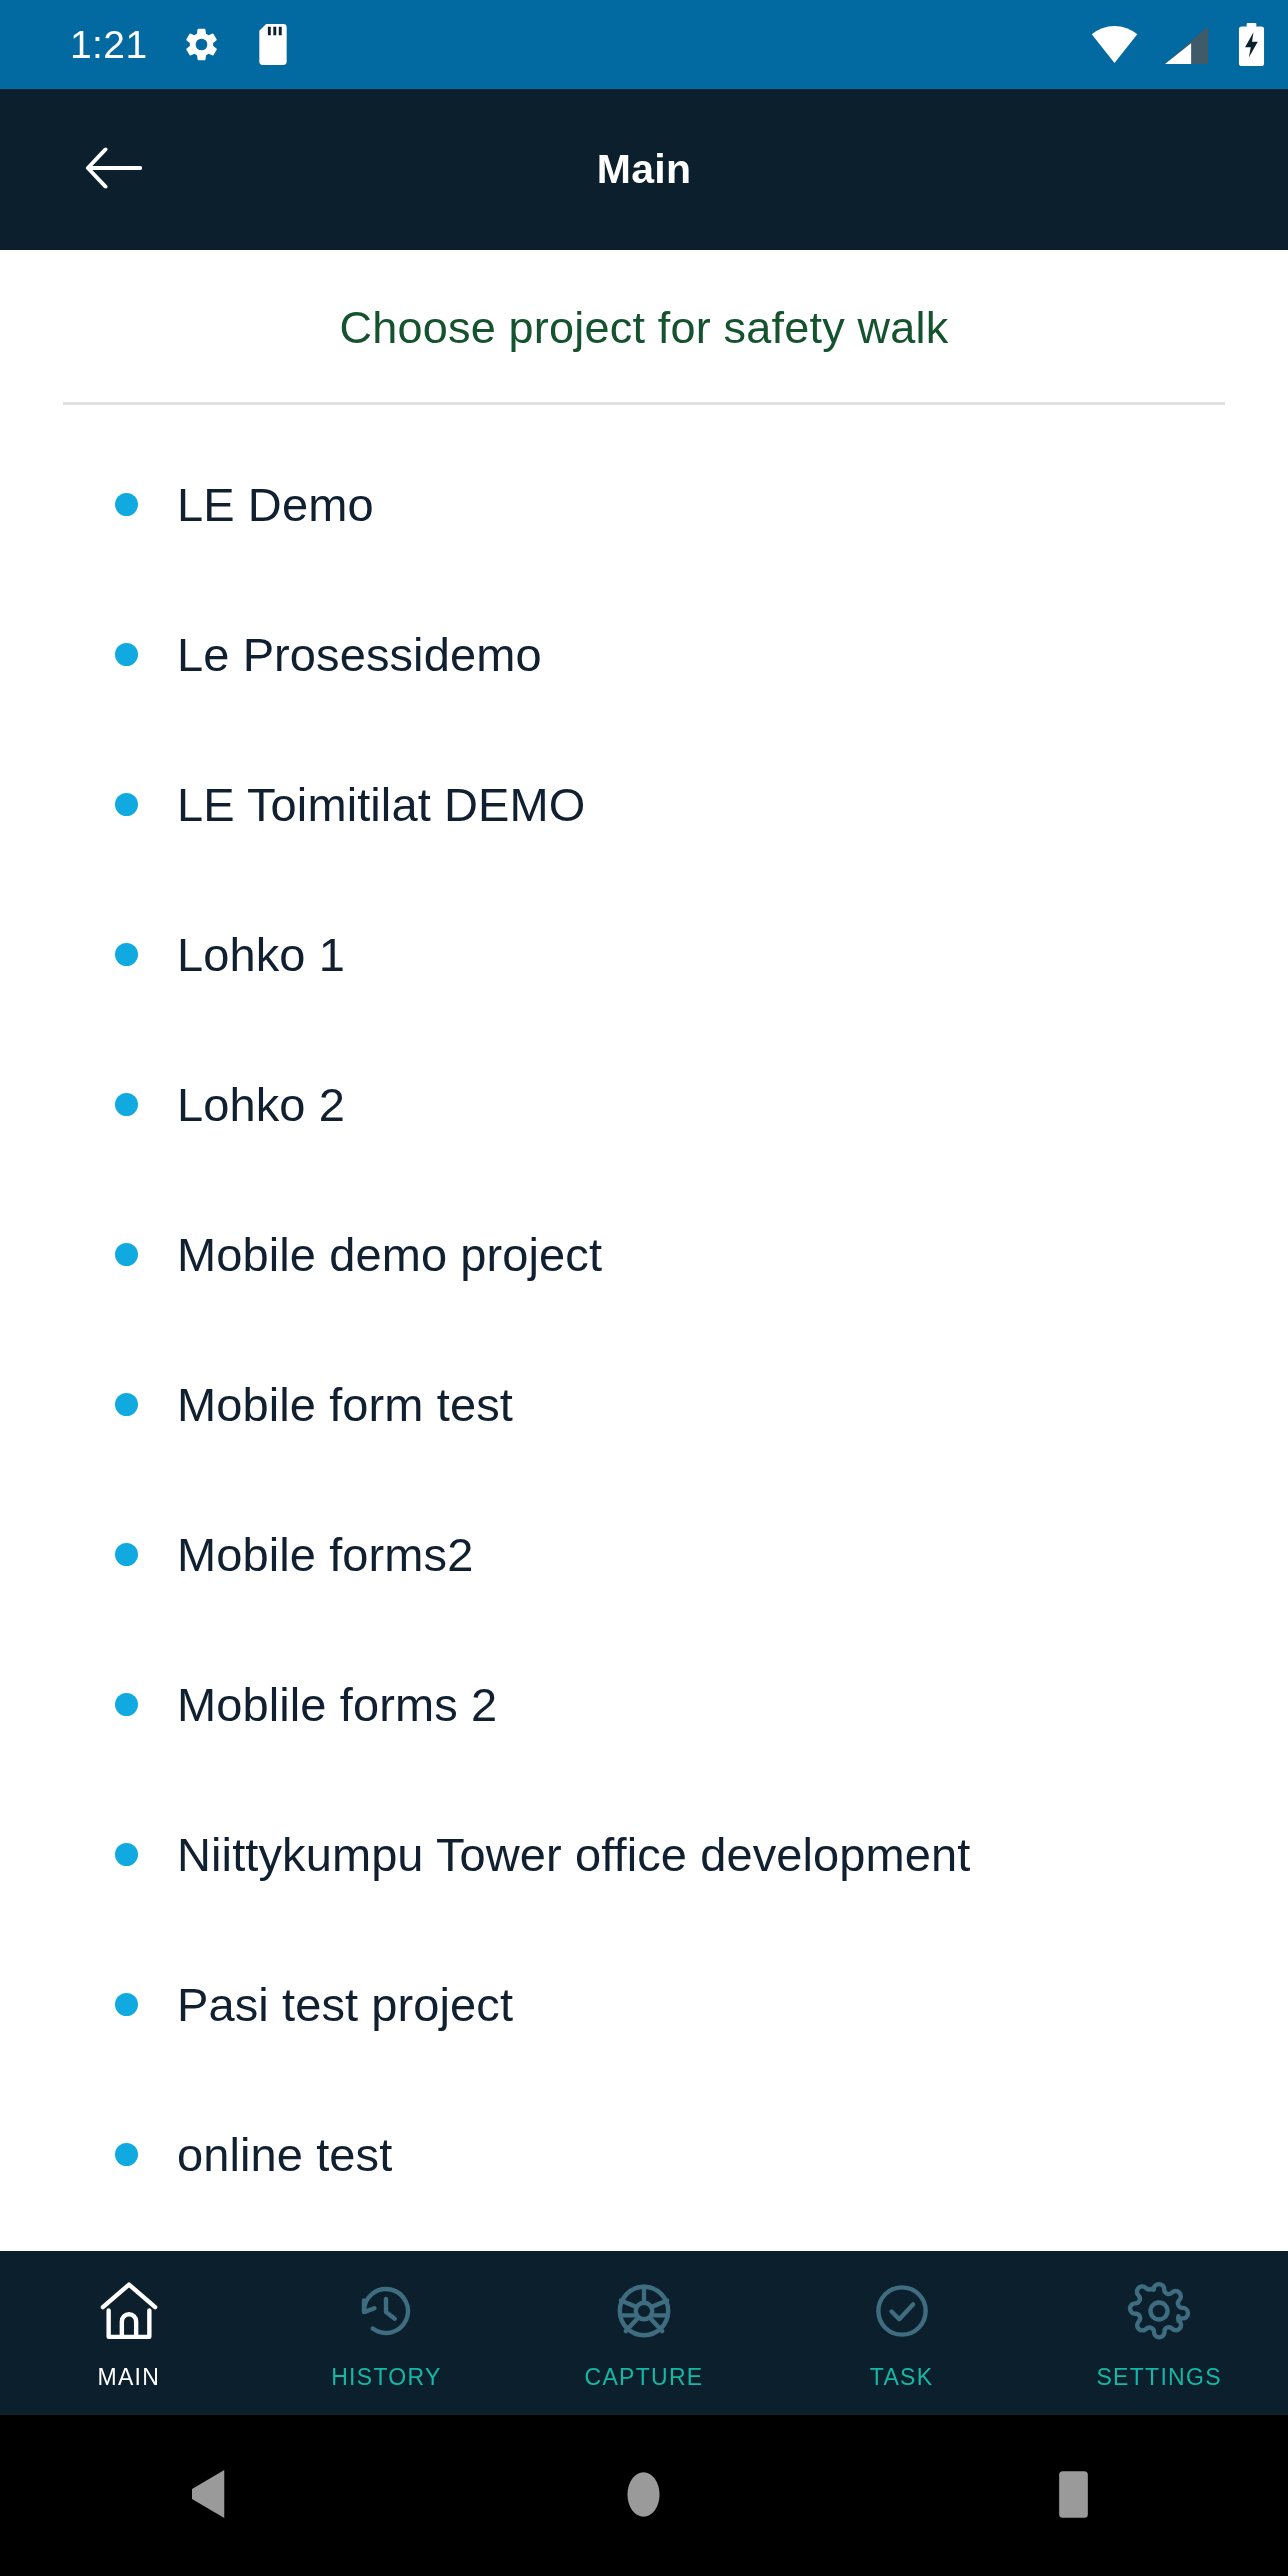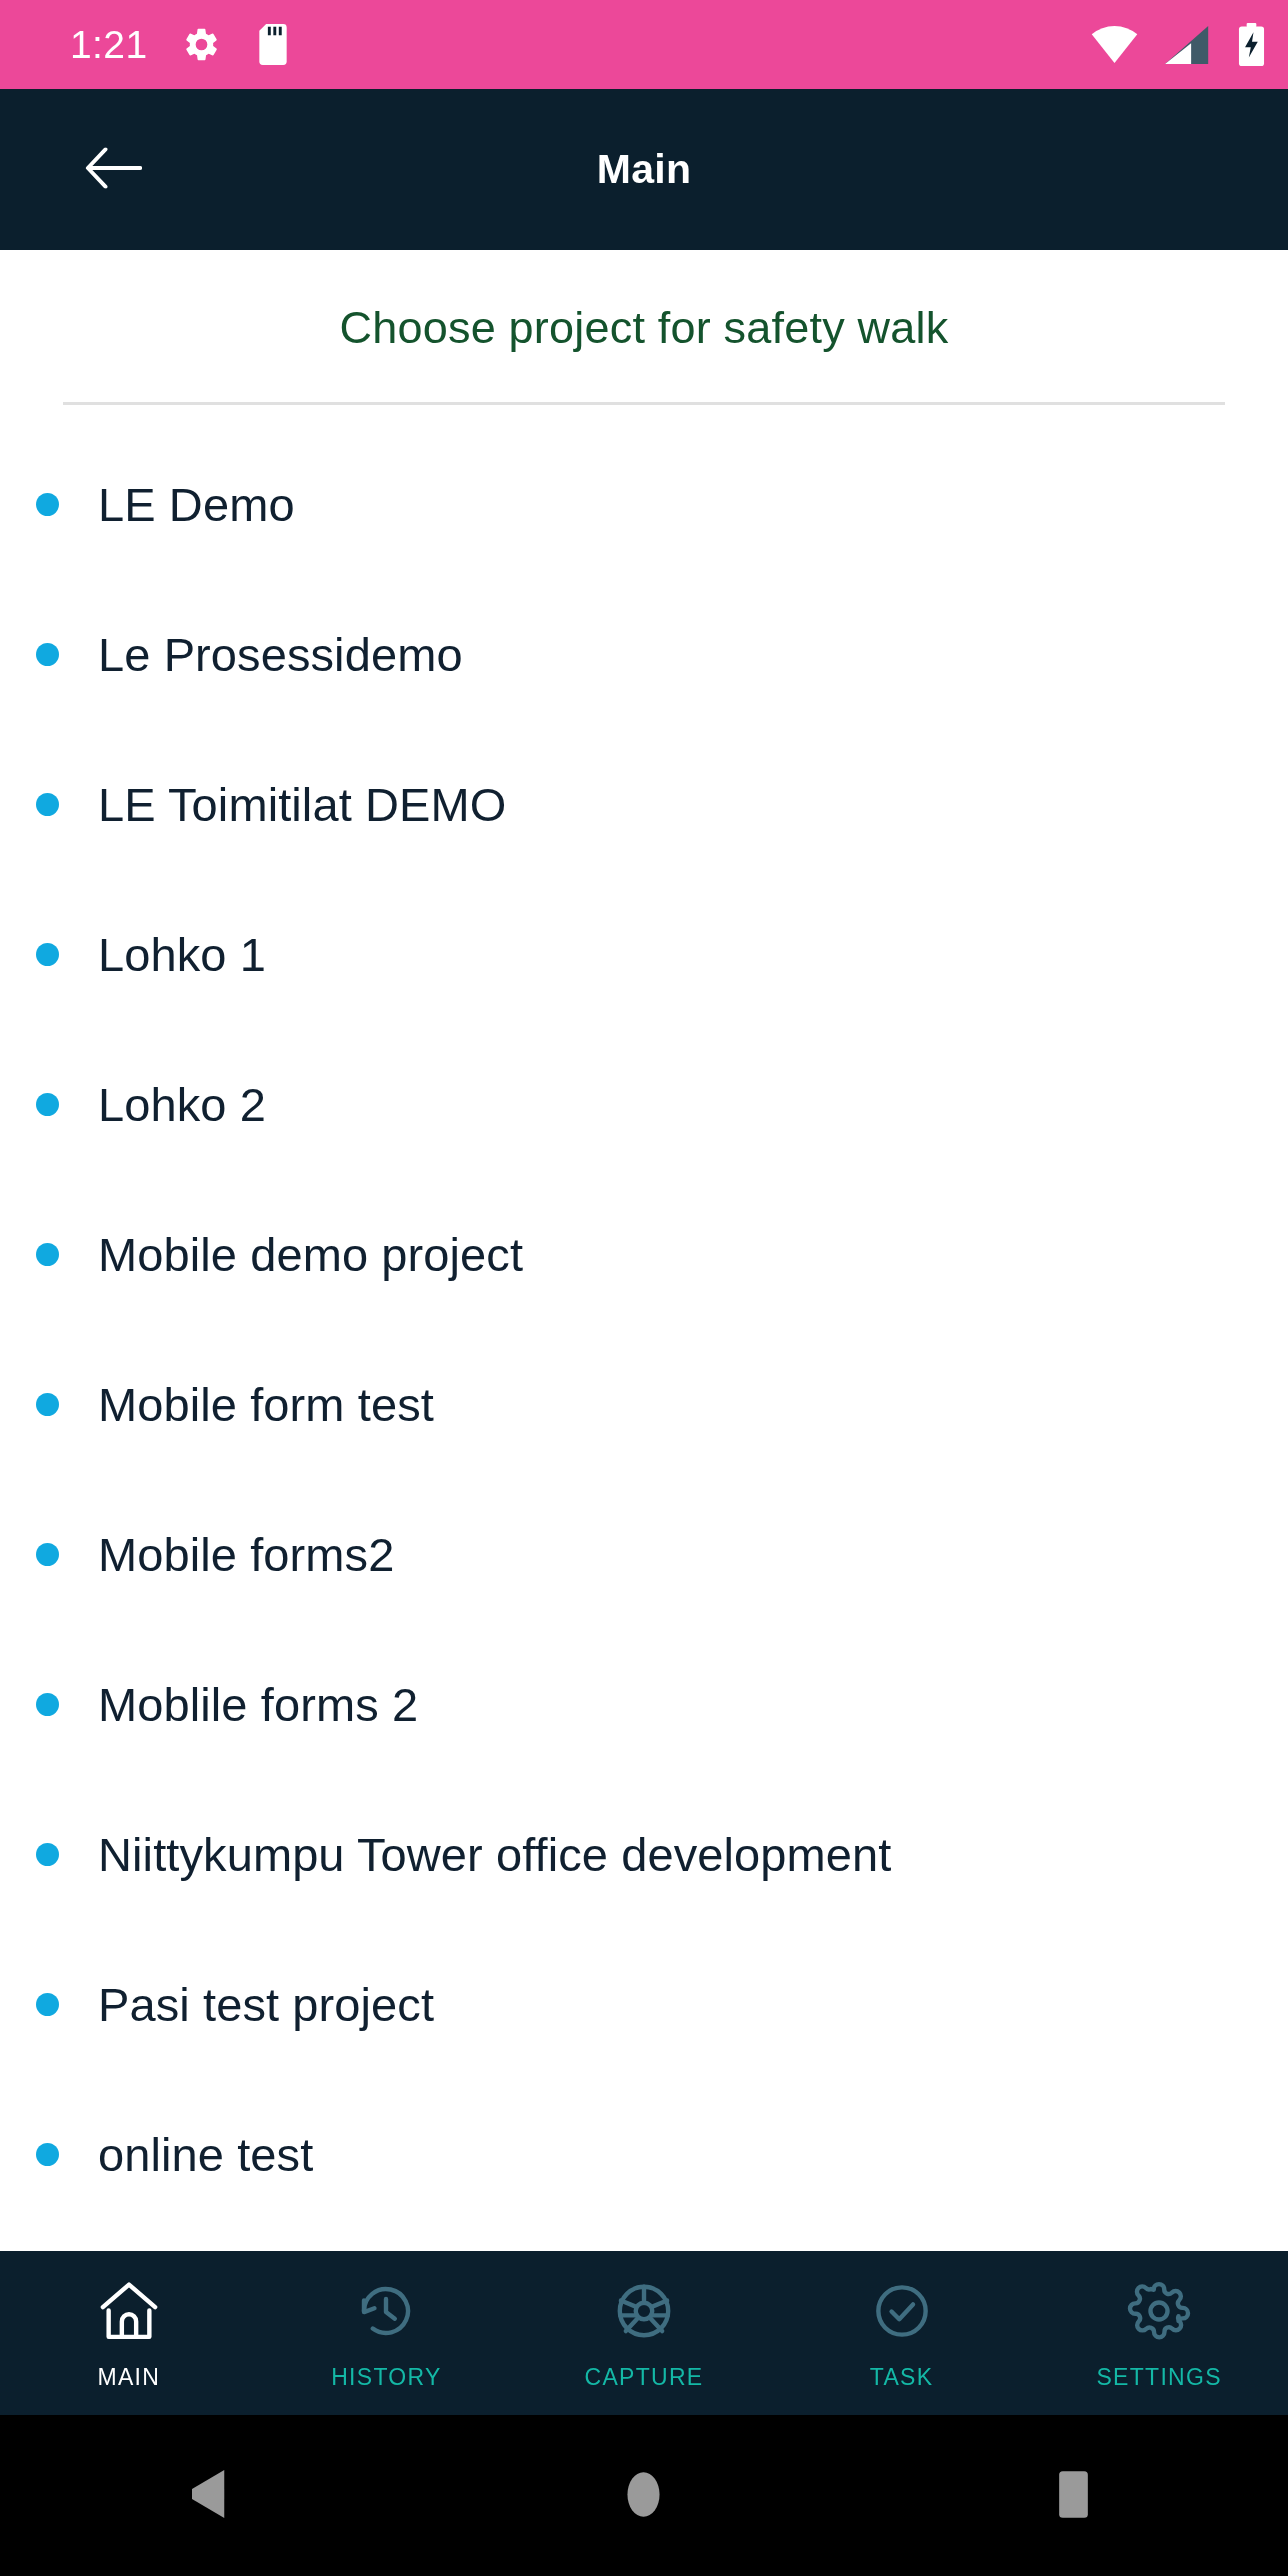--- a/index.html
+++ b/index.html
@@ -7,21 +7,21 @@
     width:1288px; height:2576px;
     background:#000;
     font-family:"Liberation Sans", sans-serif;
     overflow:hidden;
   }
   #screen { width:1288px; height:2576px; position:relative; background:#ffffff; }
 
   
   .status-bar {
     position:absolute; top:0; left:0; width:1288px; height:89px;
-    background:#ec4899;
+    background:#0369a1;
     display:flex; align-items:center; justify-content:space-between;
     padding:0 22px 0 70px;
   }
   .status-left { display:flex; align-items:center; gap:34px; }
   .status-right { display:flex; align-items:center; gap:27px; }
   .clock { color:#ffffff; font-size:39px; font-weight:400; letter-spacing:0.4px; }
   .sb-icon { display:flex; align-items:center; }
 
   
   .app-bar {
@@ -51,21 +51,21 @@
     letter-spacing:0.2px;
   }
   .divider {
     height:2.7px; background:#e0e0e0;
     margin:0 63px;
   }
   .list { padding-top:25px; }
   .list-item {
     display:flex; align-items:center;
     height:150px;
-    padding-left:36px;
+    padding-left:115px;
     cursor:pointer;
   }
   .bullet {
     width:23px; height:23px; border-radius:50%;
     background:#10a9e0; flex:0 0 23px; margin-right:39px;
   }
   .item-label {
     color:#102030; font-size:47px; font-weight:400;
     white-space:nowrap; letter-spacing:0.1px;
   }

